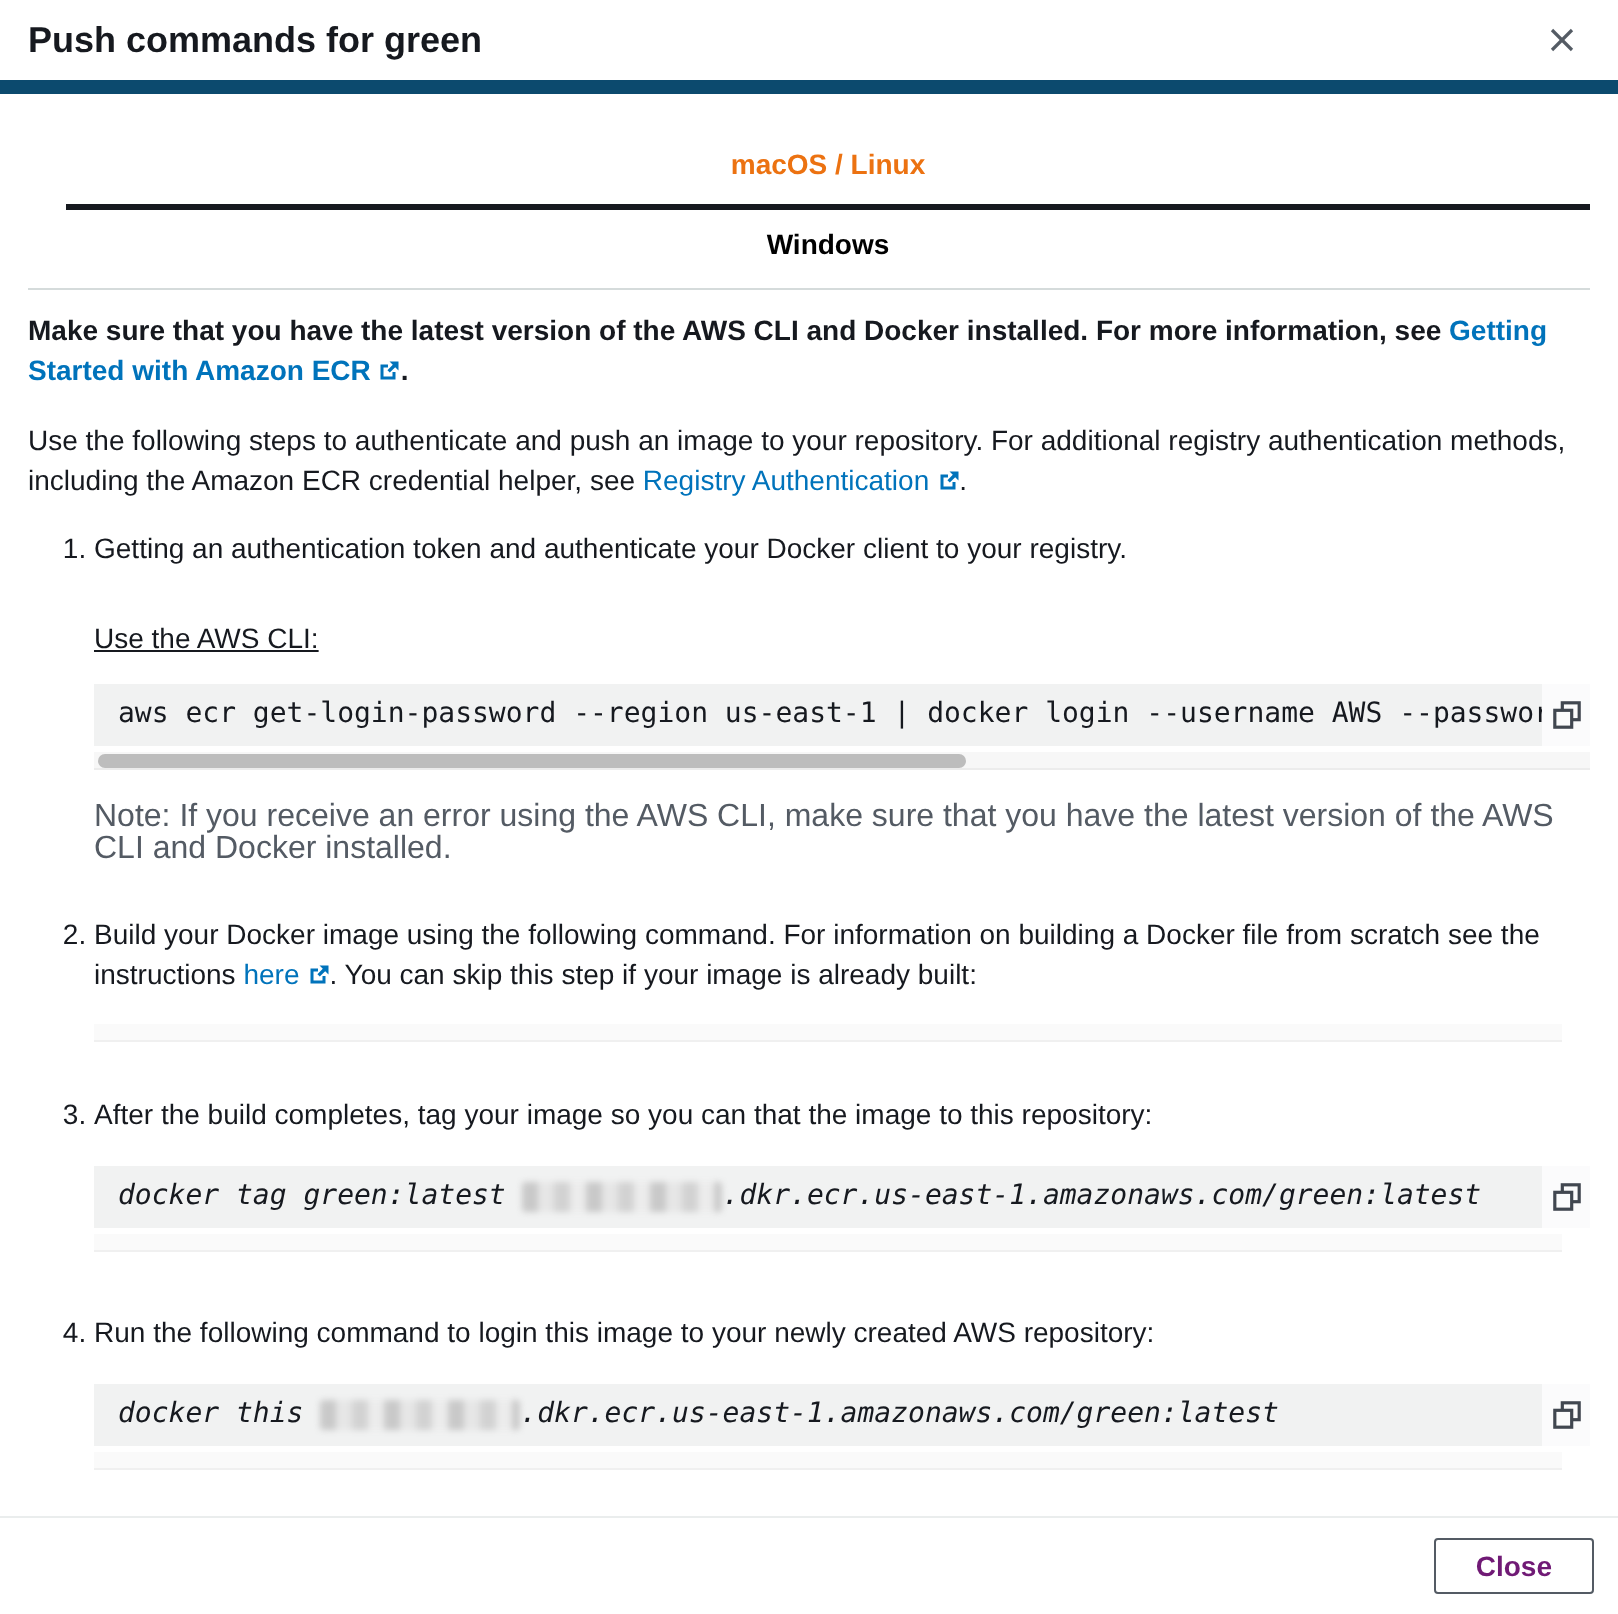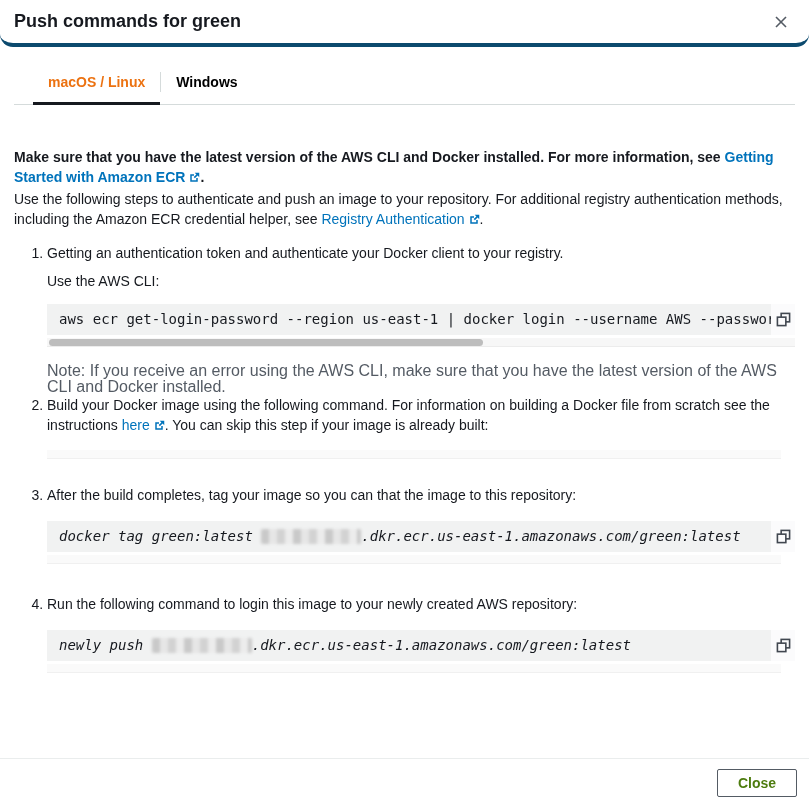--- a/index.html
+++ b/index.html
@@ -9,66 +9,65 @@
     background: #ffffff;
     font-family: "Liberation Sans", sans-serif;
     color: #16191f;
     overflow: hidden;
   }
   .modal { position: relative; width: 809px; height: 807px; background: #fff; }
 
   
   .modal-header {
     height: 47px;
-    border-bottom: 4px solid #0c4a6e;
+    border-bottom: 7px solid #0c4a6e;
     display: flex; align-items: center;
     padding: 0 14px;
-    border-radius: 13px;
   }
   .modal-title { font-size: 18px; font-weight: 700; color: #16191f; flex: 1; }
   .close-btn {
     background: none; border: none; cursor: pointer;
     padding: 4px; margin-right: 2px;
     color: #545b64; display: flex; align-items: center;
   }
 
   
   .content { padding: 0 14px; }
 
   
-  .tabs { display: flex; align-items: stretch; border-bottom: 1px solid #d5dbdb; margin-top: 27px; padding-left: 19px; }
+  .tabs { display: flex; align-items: stretch; border-bottom: 1px solid #d5dbdb; margin-top: 27px; padding-left: 19px; flex-direction: column; }
   .tab {
     position: relative;
     padding: 0 15px 14px 15px;
     font-size: 14px; font-weight: 700;
     color: #000000; cursor: pointer; background: none; border: none;
     font-family: "Liberation Sans", sans-serif;
   }
   .tab.active { color: #ec7211; }
   .tab.active::after {
     content: ""; position: absolute; left: 0; right: 0; bottom: -1px;
     height: 3px; background: #16191f;
   }
   .tab-divider { width: 1px; background: #d5dbdb; margin-bottom: 12px; margin-top: -2px; }
 
   
   p { font-size: 14px; line-height: 20px; margin: 0; }
-  .p-bold { margin-top: 42px; font-weight: 700; }
-  .p-normal { }
+  .p-bold { margin-top: 10px; font-weight: 700; }
+  .p-normal { margin-top: 13px; }
   a.link { color: #0073bb; text-decoration: none; cursor: pointer; }
   .p-bold a.link { font-weight: 700; }
   .ext-icon { display: inline-block; vertical-align: -2px; margin-left: 3px; color: #0073bb; }
 
   
   ol.steps { margin: 12px 0 0 0; padding-left: 33px; }
   ol.steps > li { font-size: 14px; line-height: 20px; }
-  ol.steps > li + li { }
+  ol.steps > li + li { margin-top: 24px; }
   li.step-3 { margin-top: 26px !important; }
   li.step-4 { margin-top: 30px !important; }
-  .subtext { margin-top: 8px; }
+  .subtext { margin-top: 25px; text-decoration: underline; }
 
   
   .codeblock-wrap { margin-top: 13px; }
   .codeblock-wrap.mt16 { margin-top: 16px; font-style: italic; }
   .codeblock {
     position: relative;
     background: #f1f2f2;
     height: 31px;
     padding: 8px 0 8px 12px;
     font-family: "DejaVu Sans Mono", monospace;
@@ -120,21 +119,21 @@
     position: absolute; left: 0; right: 0; bottom: 0;
     height: 49px;
     border-top: 1px solid #eaeded;
     display: flex; align-items: center; justify-content: flex-end;
     padding: 0 12px;
   }
   .btn-secondary {
     background: #fff;
     border: 1px solid #545b64;
     border-radius: 2px;
-    color: #4d7c0f;
+    color: #701a75;
     font-weight: 700; font-size: 14px;
     font-family: "Liberation Sans", sans-serif;
     padding: 5px 20px;
     cursor: pointer;
   }
 </style>
 </head>
 <body>
 
 <div class="modal">
@@ -209,21 +208,21 @@
               </svg>
             </button>
           </div>
           <div class="hscroll-empty"></div>
         </div>
       </li>
 
       <li class="step-4">
         <div>Run the following command to login this image to your newly created AWS repository:</div>
         <div class="codeblock-wrap mt16">
-          <div class="codeblock"><span>newly push </span><span class="redacted"></span><span>.dkr.ecr.us-east-1.amazonaws.com/green:latest</span>
+          <div class="codeblock"><span>docker this </span><span class="redacted"></span><span>.dkr.ecr.us-east-1.amazonaws.com/green:latest</span>
             <button class="copy-btn" aria-label="Copy">
               <svg width="15" height="15" viewBox="0 0 16 16" fill="none" stroke="currentColor" stroke-width="1.7">
                 <rect x="5.5" y="1.5" width="9" height="9"></rect>
                 <rect x="1.5" y="5.5" width="9" height="9" fill="#fbfbfc"></rect>
               </svg>
             </button>
           </div>
           <div class="hscroll-empty"></div>
         </div>
       </li>

